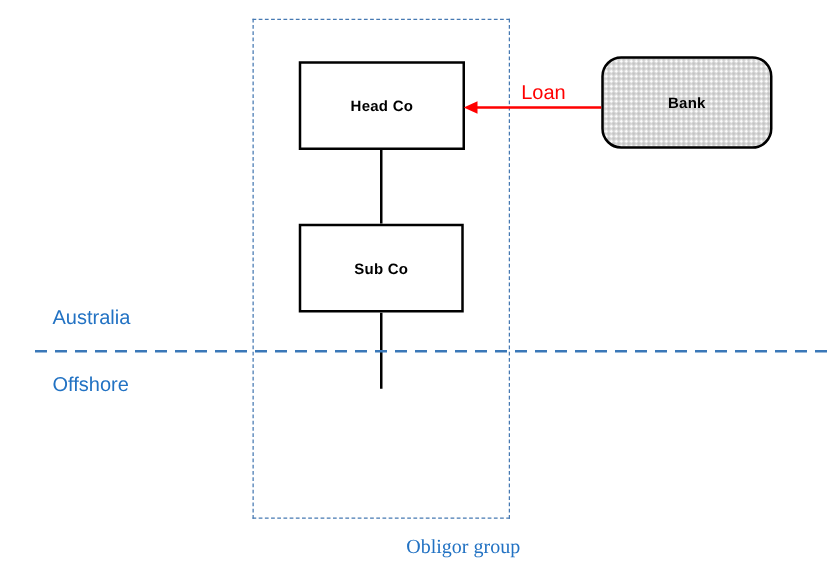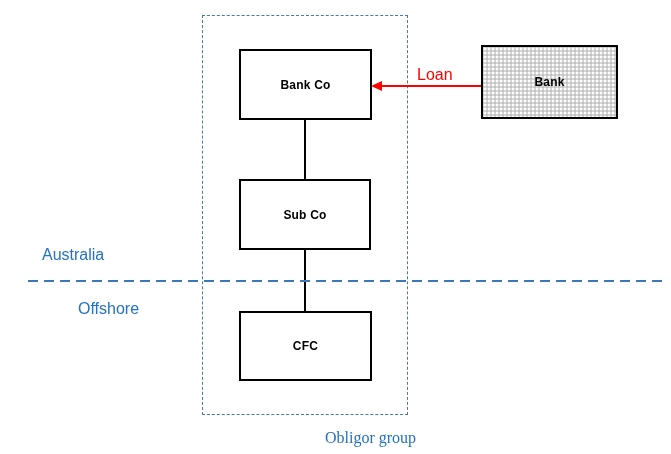--- a/index.html
+++ b/index.html
@@ -19,62 +19,59 @@
     font-size:12px;font-weight:bold;color:#000000;letter-spacing:0.2px;
   }
   .node-head{left:239px;top:49px;width:133px;height:71px;}
   .node-sub{left:239px;top:179px;width:132px;height:71px;}
   .node-cfc{left:239px;top:311px;width:133px;height:70px;}
   .node-bank{
     left:481px;top:45px;width:137px;height:74px;border-width:2.5px;
     background-color:#d6d6d6;
     background-image:radial-gradient(#ffffff 1px, transparent 1px),
                      radial-gradient(#c2c2c2 1px, transparent 1px);
-    background-size:4px 4px;background-position:0 0,2px 2px;
+    background-size:4px 4px;background-position:0 0,2px 2px;border-radius:16px;
   }
   
   .connector{position:absolute;width:2px;background:#000000;}
   .conn-head-sub{left:304px;top:120px;height:59px;}
   .conn-sub-cfc{left:304px;top:250px;height:61px;}
   
   .loan-line{position:absolute;left:381px;top:85px;width:100px;height:2px;background:#FF0000;}
   .loan-arrowhead{
     position:absolute;left:371px;top:81px;width:0;height:0;
     border-top:5px solid transparent;border-bottom:5px solid transparent;
     border-right:11px solid #FF0000;
   }
   .loan-label{position:absolute;left:417px;top:66px;color:#FF0000;font-size:16px;}
   
   .divider{
     position:absolute;left:28px;top:280px;width:640px;height:1.6px;
     background:repeating-linear-gradient(to right,#3A78B8 0 10px,transparent 10px 16px);
   }
   .region-label{position:absolute;color:#2272C3;font-size:16px;}
   .label-australia{left:42px;top:246px;}
-  .label-offshore{left:42px;top:300px;margin-left:36px;}
+  .label-offshore{left:42px;top:300px;}
   .label-obligor{left:325px;top:429px;font-family:Liberation Serif, serif;}
 </style>
 </head>
 <body>
 
 <div class="canvas">
 
   <div class="obligor-box"></div>
 
   <div class="connector conn-head-sub"></div>
   <div class="connector conn-sub-cfc"></div>
 
   <div class="node node-head">
-    <span>Bank Co</span>
+    <span>Head Co</span>
   </div>
   <div class="node node-sub">
     <span>Sub Co</span>
-  </div>
-  <div class="node node-cfc">
-    <span>CFC</span>
   </div>
   <div class="node node-bank">
     <span>Bank</span>
   </div>
 
   <div class="loan-line"></div>
   <div class="loan-arrowhead"></div>
   <div class="loan-label">Loan</div>
 
   <div class="divider"></div>

